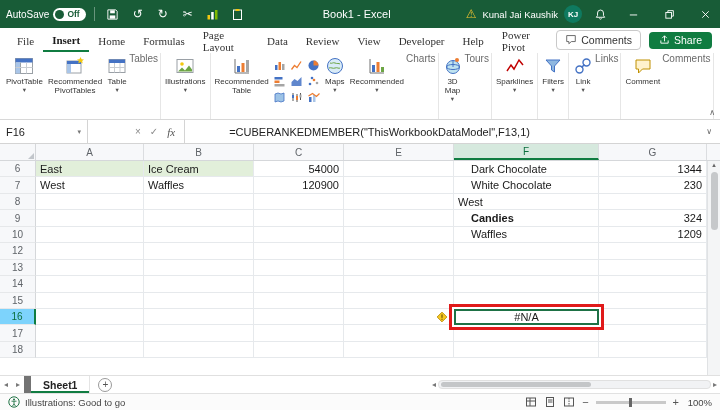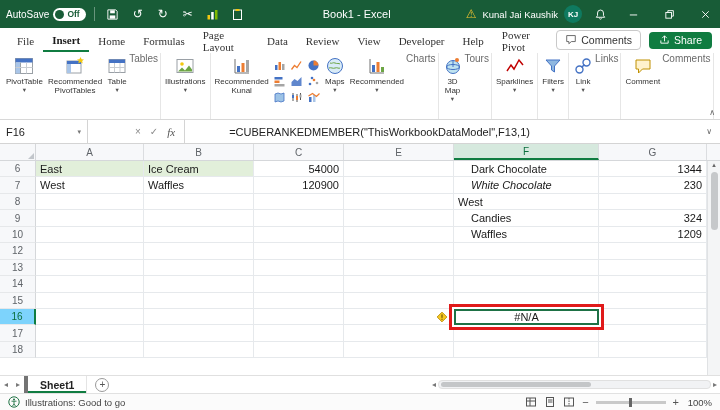--- a/index.html
+++ b/index.html
@@ -71,21 +71,21 @@
   .cell.center{justify-content:center;}
   .cell.sel{border:2px solid #1E7145;position:relative;z-index:3;}
   .cell.redbox{box-shadow:0 0 0 2px #FFFFFF,0 0 0 5px #E01A1A;z-index:4;}
   .cellic{display:flex;align-items:center;margin-right:1px;}
   .vscroll{position:absolute;top:17px;right:0;bottom:0;width:13px;background:#F4F5F6;border-left:1px solid #E0E2E4;display:flex;flex-direction:column;align-items:center;font-size:7px;color:#666;}
   .vthumb{width:7px;height:58px;background:#C6C8CA;border-radius:4px;margin-top:3px;}
 
   
   .sheetbar{height:18px;flex:0 0 18px;display:flex;align-items:center;border-top:1px solid #E0E0E0;background:#fff;font-size:10.5px;}
   .snav{font-size:8px;color:#777;padding:0 4px;}
-  .stab{height:100%;display:flex;align-items:center;padding:0 12px;border-left:4px solid #737373;border-right:1px solid #E4E4E4;color:#222;}
+  .stab{height:100%;display:flex;align-items:center;padding:0 12px;border-left:7px solid #737373;border-right:1px solid #E4E4E4;color:#222;}
   .stab.active{box-shadow:inset 0 -2px 0 #107C41;font-weight:bold;}
   .addsheet{width:14px;height:14px;border-radius:50%;border:1px solid #9A9A9A;color:#555;display:flex;align-items:center;justify-content:center;font-size:10px;margin-left:8px;line-height:1;}
   .hscroll{margin-left:auto;display:flex;align-items:center;width:288px;padding-right:3px;gap:2px;}
   .sarrow{font-size:8px;color:#777;}
   .htrack{flex:1;height:9px;background:#F1F2F4;border:1px solid #E0E0E0;position:relative;border-radius:4px;}
   .hthumb{position:absolute;left:2px;top:1px;height:5px;width:150px;background:#C4C6C8;border-radius:3px;}
 
   
   .statusbar{height:17px;flex:0 0 17px;display:flex;align-items:center;border-top:1px solid #E1E1E1;background:#FBFBFB;font-size:9.5px;color:#444;padding:0 8px;}
   .sb-left{display:flex;align-items:center;gap:5px;}
@@ -261,21 +261,21 @@
           <div class="ritems">
             <div class="rbtn">
               <span class="ricon">
                 <svg width="20" height="20" viewBox="0 0 20 20">
                   <path d="M3 3v14h14" stroke="#707070" fill="none"></path>
                   <rect x="5" y="10" width="3" height="6" fill="#4472C4"></rect>
                   <rect x="9.5" y="7" width="3" height="9" fill="#ED7D31"></rect>
                   <rect x="14" y="4" width="3" height="12" fill="#A5A5A5"></rect>
                 </svg>
               </span>
-              <span class="lbl">Recommended Kunal</span>
+              <span class="lbl">Recommended Table</span>
             </div>
             <div class="chartgrid">
               <div class="cbtn">
                 <svg width="13" height="13" viewBox="0 0 13 13">
                   <rect x="2" y="6" width="2.5" height="5" fill="#4472C4"></rect>
                   <rect x="5.5" y="3" width="2.5" height="8" fill="#ED7D31"></rect>
                   <rect x="9" y="5" width="2.5" height="6" fill="#A5A5A5"></rect>
                 </svg>
               </div>
               <div class="cbtn">
@@ -513,21 +513,21 @@
           <div class="cell" style="width: 108px;">
             <span class="cell-text">West</span>
           </div>
           <div class="cell" style="width: 110px;">
             <span class="cell-text">Waffles</span>
           </div>
           <div class="cell right" style="width: 90px;">
             <span class="cell-text">120900</span>
           </div>
           <div class="cell" style="width: 110px;"></div>
-          <div class="cell" style="width: 145px; padding-left: 17px; font-style: italic;">
+          <div class="cell" style="width: 145px; padding-left: 17px;">
             <span class="cell-text">White Chocolate</span>
           </div>
           <div class="cell right" style="width: 108px;">
             <span class="cell-text">230</span>
           </div>
         </div>
         <div class="grow">
           <div class="rh" style="width: 36px;">8</div>
           <div class="cell" style="width: 108px;"></div>
           <div class="cell" style="width: 110px;"></div>
@@ -537,21 +537,21 @@
             <span class="cell-text">West</span>
           </div>
           <div class="cell" style="width: 108px;"></div>
         </div>
         <div class="grow">
           <div class="rh" style="width: 36px;">9</div>
           <div class="cell" style="width: 108px;"></div>
           <div class="cell" style="width: 110px;"></div>
           <div class="cell" style="width: 90px;"></div>
           <div class="cell" style="width: 110px;"></div>
-          <div class="cell" style="width: 145px; padding-left: 17px;">
+          <div class="cell" style="width: 145px; padding-left: 17px; font-weight: bold;">
             <span class="cell-text">Candies</span>
           </div>
           <div class="cell right" style="width: 108px;">
             <span class="cell-text">324</span>
           </div>
         </div>
         <div class="grow">
           <div class="rh" style="width: 36px;">10</div>
           <div class="cell" style="width: 108px;"></div>
           <div class="cell" style="width: 110px;"></div>

